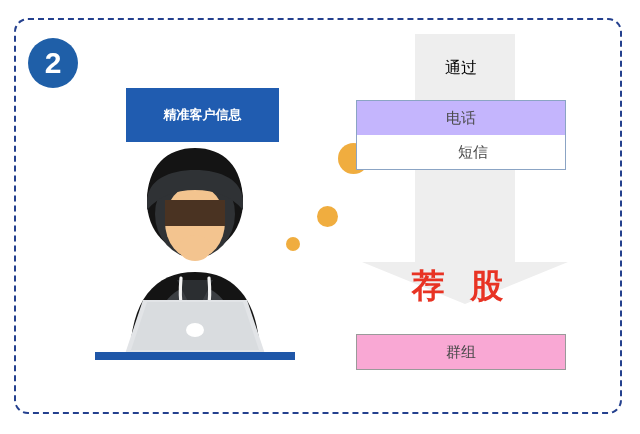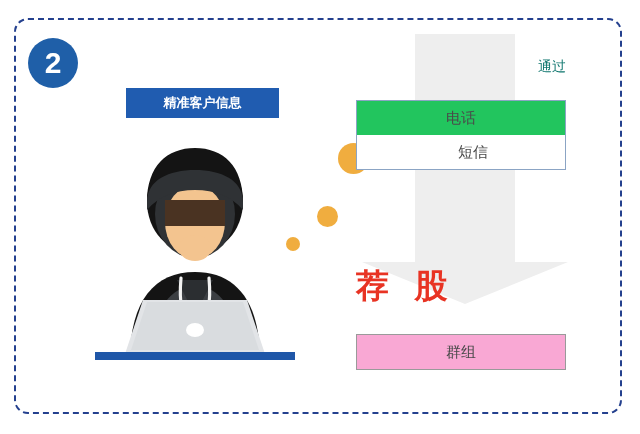--- a/index.html
+++ b/index.html
@@ -48,21 +48,21 @@
     line-height: 1;
     letter-spacing: 0;
   }
 
   
   .caption-box {
     position: absolute;
     left: 126px;
     top: 88px;
     width: 153px;
-    height: 30px;
+    height: 54px;
     background: #205cb0;
     color: #ffffff;
     font-size: 13px;
     font-weight: bold;
     display: flex;
     flex-direction: column;
     align-items: center;
     justify-content: center;
     line-height: 1.45;
     text-align: center;
@@ -96,23 +96,23 @@
     width: 206px;
     height: 270px;
   }
 
   
   .pass-label {
     position: absolute;
     left: 356px;
     top: 58px;
     width: 210px;
-    text-align: right;
-    font-size: 14px;
-    color: #0f766e;
+    text-align: center;
+    font-size: 16px;
+    color: #000000;
     font-family: "DejaVu Sans", "Liberation Sans", sans-serif;
   }
 
   
   .channel-box {
     position: absolute;
     left: 356px;
     top: 100px;
     width: 210px;
     box-sizing: border-box;
@@ -121,29 +121,30 @@
   }
   .channel-row {
     height: 34px;
     display: flex;
     align-items: center;
     justify-content: center;
     font-size: 15px;
     color: #4a4a4a;
     font-family: "DejaVu Sans", "Liberation Sans", sans-serif;
   }
-  .channel-row.filled { background: #22c55e; }
+  .channel-row.filled { background: #c4b5fd; }
   .channel-row.plain  { background: transparent; margin-left: 24px; }
 
   
   .red-word {
     position: absolute;
     left: 356px;
     top: 264px;
     width: 210px;
+    text-align: center;
     font-size: 33px;
     font-weight: bold;
     color: #e83323;
     letter-spacing: 7px;
     font-family: "DejaVu Sans", "Liberation Sans", sans-serif;
   }
 
   
   .group-box {
     position: absolute;

